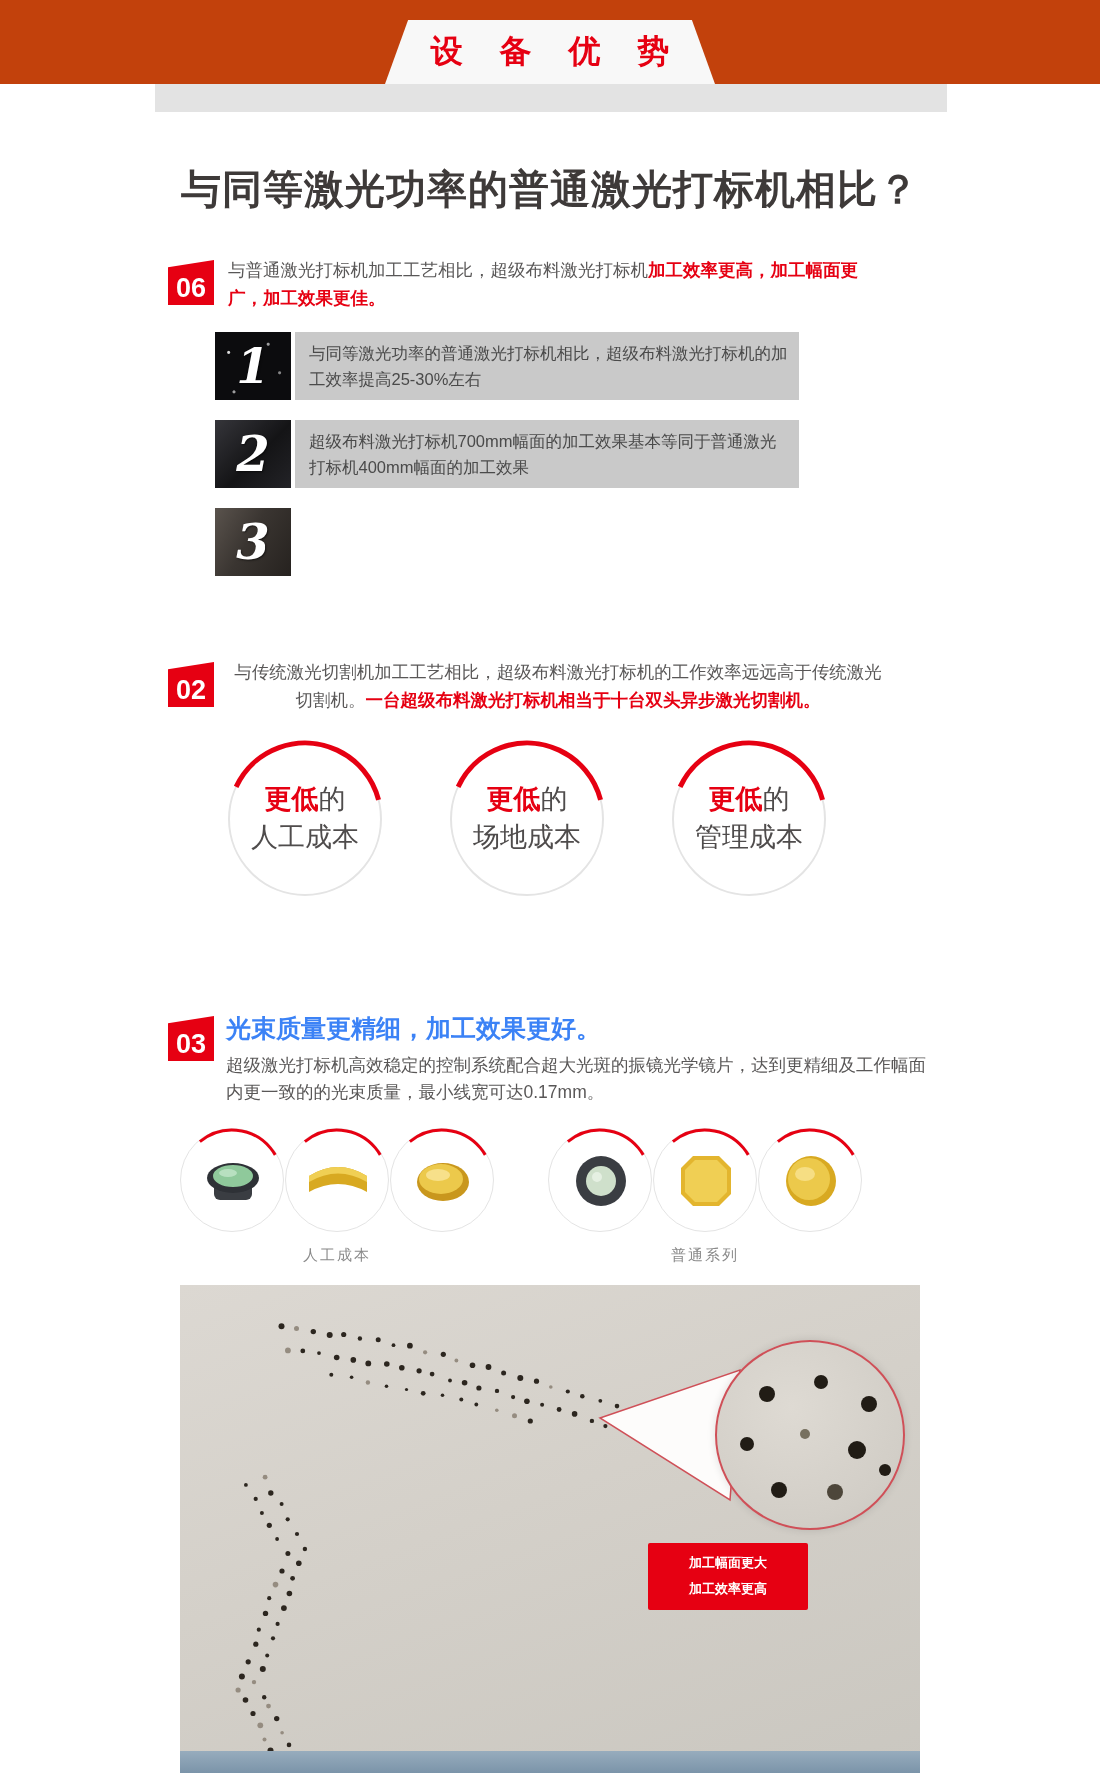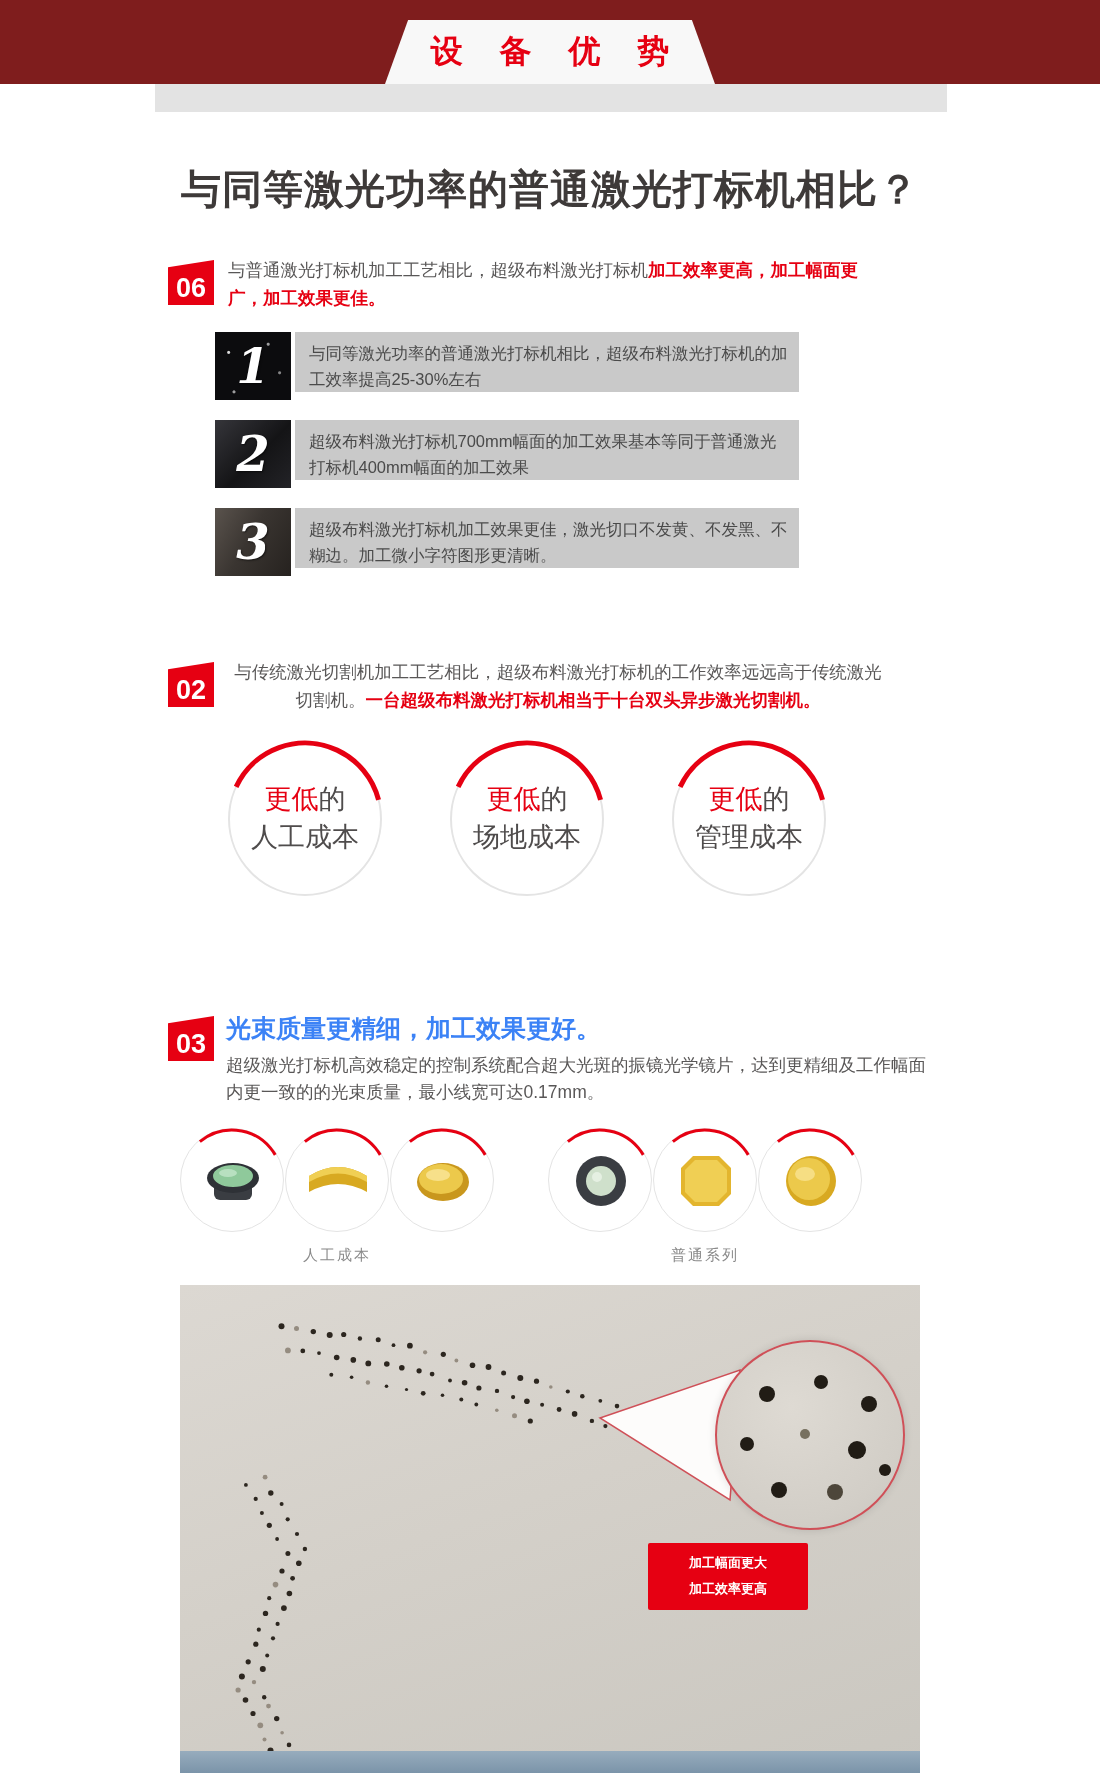--- a/index.html
+++ b/index.html
@@ -1,21 +1,21 @@
 <!DOCTYPE html>
 <html><head>
 <meta charset="utf-8">
 <style>
   html,body{margin:0;padding:0;}
   body{
     width:1100px;height:1773px;position:relative;background:#ffffff;
     font-family:"Liberation Sans", sans-serif;overflow:hidden;
   }
   
-  .banner{position:absolute;left:0;top:0;width:1100px;height:84px;background:#7f1d1d;}
+  .banner{position:absolute;left:0;top:0;width:1100px;height:84px;background:#c2410c;}
   .banner-trap{
     position:absolute;left:50%;top:20px;transform:translateX(-50%);
     width:330px;height:64px;background:#f8f8f8;
     clip-path:polygon(7% 0,93% 0,100% 100%,0 100%);
     display:flex;align-items:center;justify-content:center;
   }
   .banner-title{color:#e60012;font-size:32px;font-weight:bold;letter-spacing:14px;padding-left:14px;}
   .gray-strip{position:absolute;left:155px;top:84px;width:792px;height:28px;background:#e3e3e3;}
 
   
@@ -53,31 +53,31 @@
     radial-gradient(circle at 25% 88%, rgba(255,255,255,.6) 1px, transparent 2px),
     #0c0c0e;}
   .thumb-2{background:linear-gradient(135deg,#35353a 0%,#141416 55%,#232327 100%);}
   .thumb-3{background:linear-gradient(120deg,#5a534d 0%,#3a3531 45%,#26221f 100%);}
   .thumb-num{
     font-family:"DejaVu Serif", serif;font-style:italic;font-weight:bold;
     font-size:48px;color:#ffffff;text-shadow:1px 1px 2px rgba(0,0,0,.6);
   }
   .item-box{
     position:absolute;left:80px;top:0;width:482px;height:52px;background:#c9c9c9;
-    padding:8px 8px 0 14px;box-sizing:content-box;
+    padding:8px 8px 8px 14px;box-sizing:content-box;
     font-size:16.5px;line-height:26px;color:#4a4a4a;
   }
 
   
   .big-circle{position:absolute;top:740px;width:158px;height:158px;}
   .c1{left:226px;} .c2{left:448px;} .c3{left:670px;}
   .big-circle svg{position:absolute;left:0;top:0;width:158px;height:158px;}
   .big-circle-text{position:absolute;left:0;top:40px;width:158px;text-align:center;
     font-size:27px;line-height:38px;color:#4f4c4c;}
-  .big-circle-text .hl{color:#e60012;font-weight:normal;}
+  .big-circle-text .hl{color:#e60012;font-weight:bold;}
 
   
   .s03-heading{position:absolute;left:226px;top:1012px;font-size:25px;font-weight:bold;color:#3b82f6;}
   .s03-body{position:absolute;left:226px;top:1052px;width:700px;font-size:17.5px;line-height:27px;color:#595757;}
 
   
   .lens{position:absolute;top:1128px;width:104px;height:104px;border-radius:50%;
     background:#ffffff;border:1px solid #e4e4e4;box-sizing:border-box;}
   .lens svg.ring{position:absolute;left:-1px;top:-1px;width:104px;height:104px;}
   .lens svg.pic{position:absolute;left:17px;top:17px;width:70px;height:70px;}
@@ -132,21 +132,20 @@
 <div class="item i2">
   <div class="thumb thumb-2">
     <span class="thumb-num">2</span>
   </div>
   <div class="item-box">超级布料激光打标机700mm幅面的加工效果基本等同于普通激光打标机400mm幅面的加工效果</div>
 </div>
 <div class="item i3">
   <div class="thumb thumb-3">
     <span class="thumb-num">3</span>
   </div>
-  <div class="item-box">超级布料激光打标机加工效果更佳，激光切口不发黄、不发黑、不糊边。加工微小字符图形更清晰。</div>
 </div>
 
 <div class="num-badge b02">02</div>
 <div class="sec-text t02"><span>与传统激光切割机加工工艺相比，超级布料激光打标机的工作效率远远高于传统激光切割机。</span><span class="red-strong">一台超级布料激光打标机相当于十台双头异步激光切割机。</span></div>
 
 <div class="big-circle c1">
   <svg viewBox="0 0 158 158">
     <circle cx="79" cy="79" r="76" fill="#ffffff" stroke="#e4e4e4" stroke-width="2"></circle>
     <circle cx="79" cy="79" r="76" fill="none" stroke="#e60012" stroke-width="5" stroke-dasharray="186 478" transform="rotate(205 79 79)"></circle>
   </svg>

